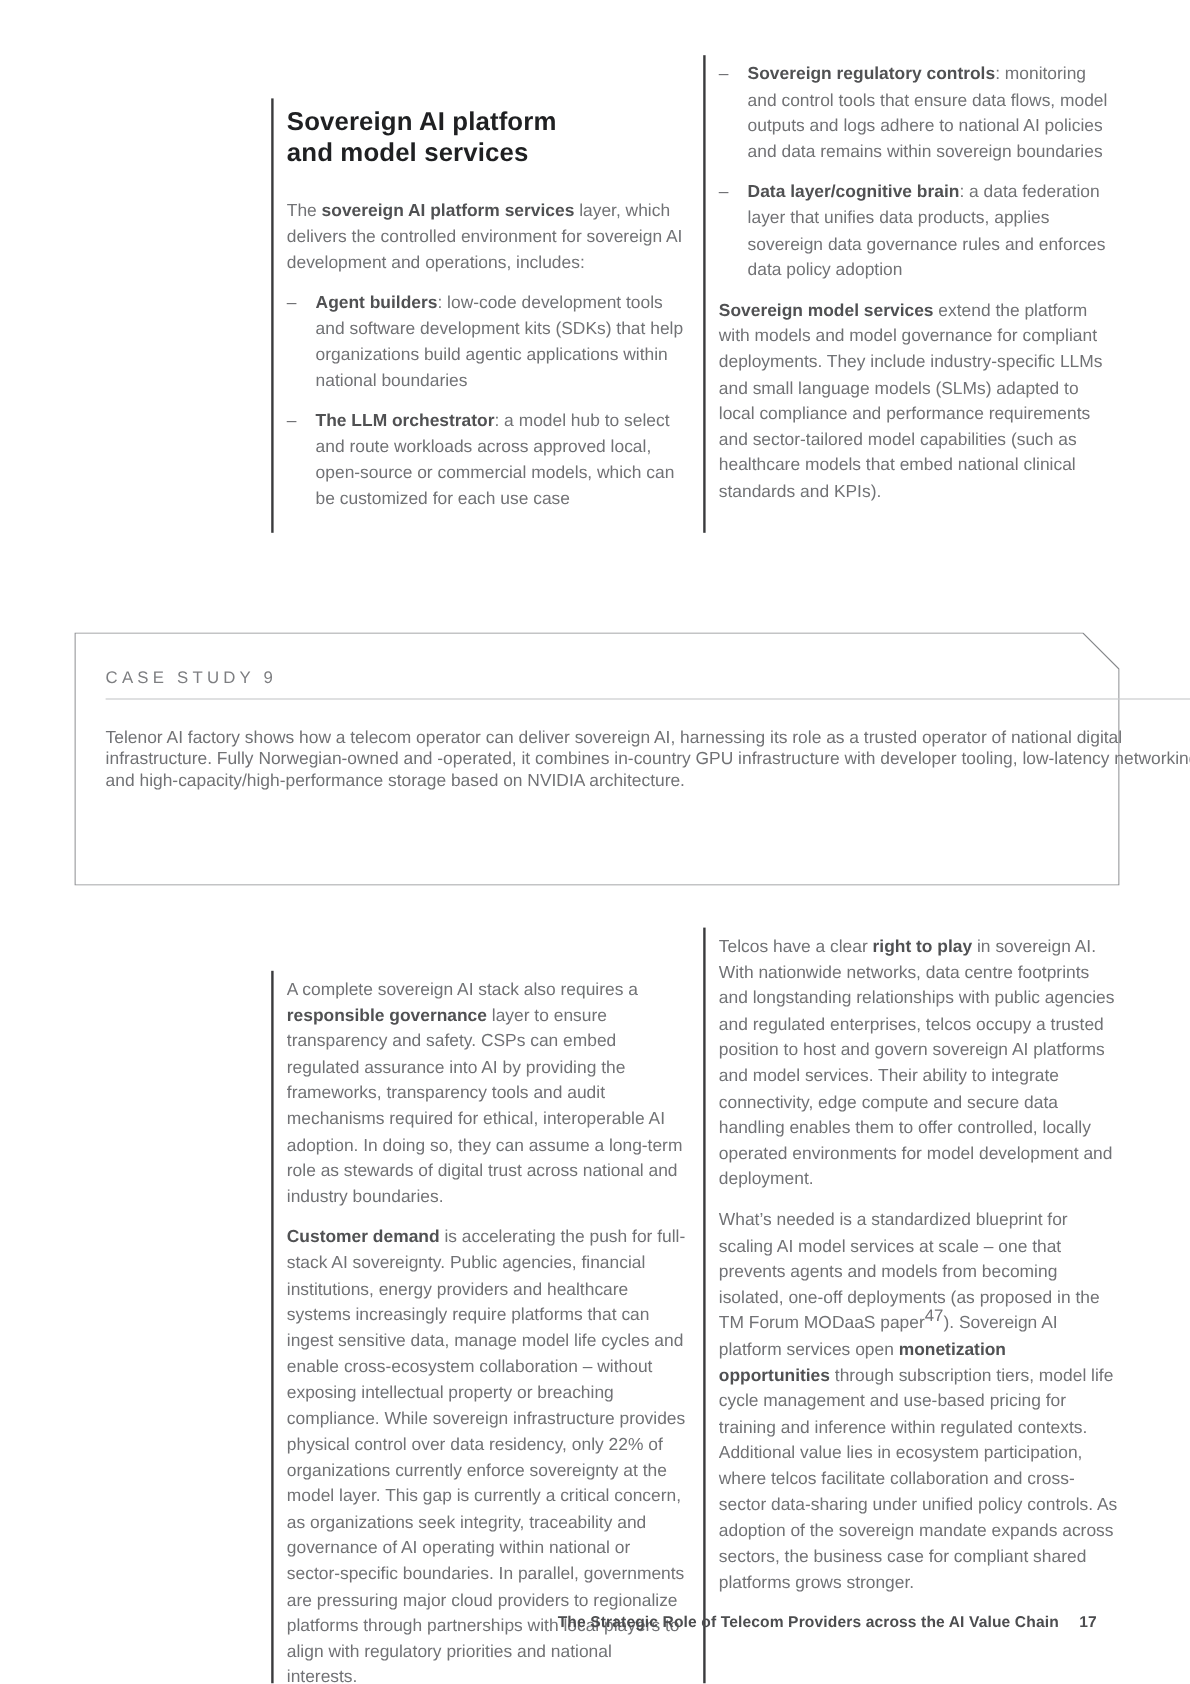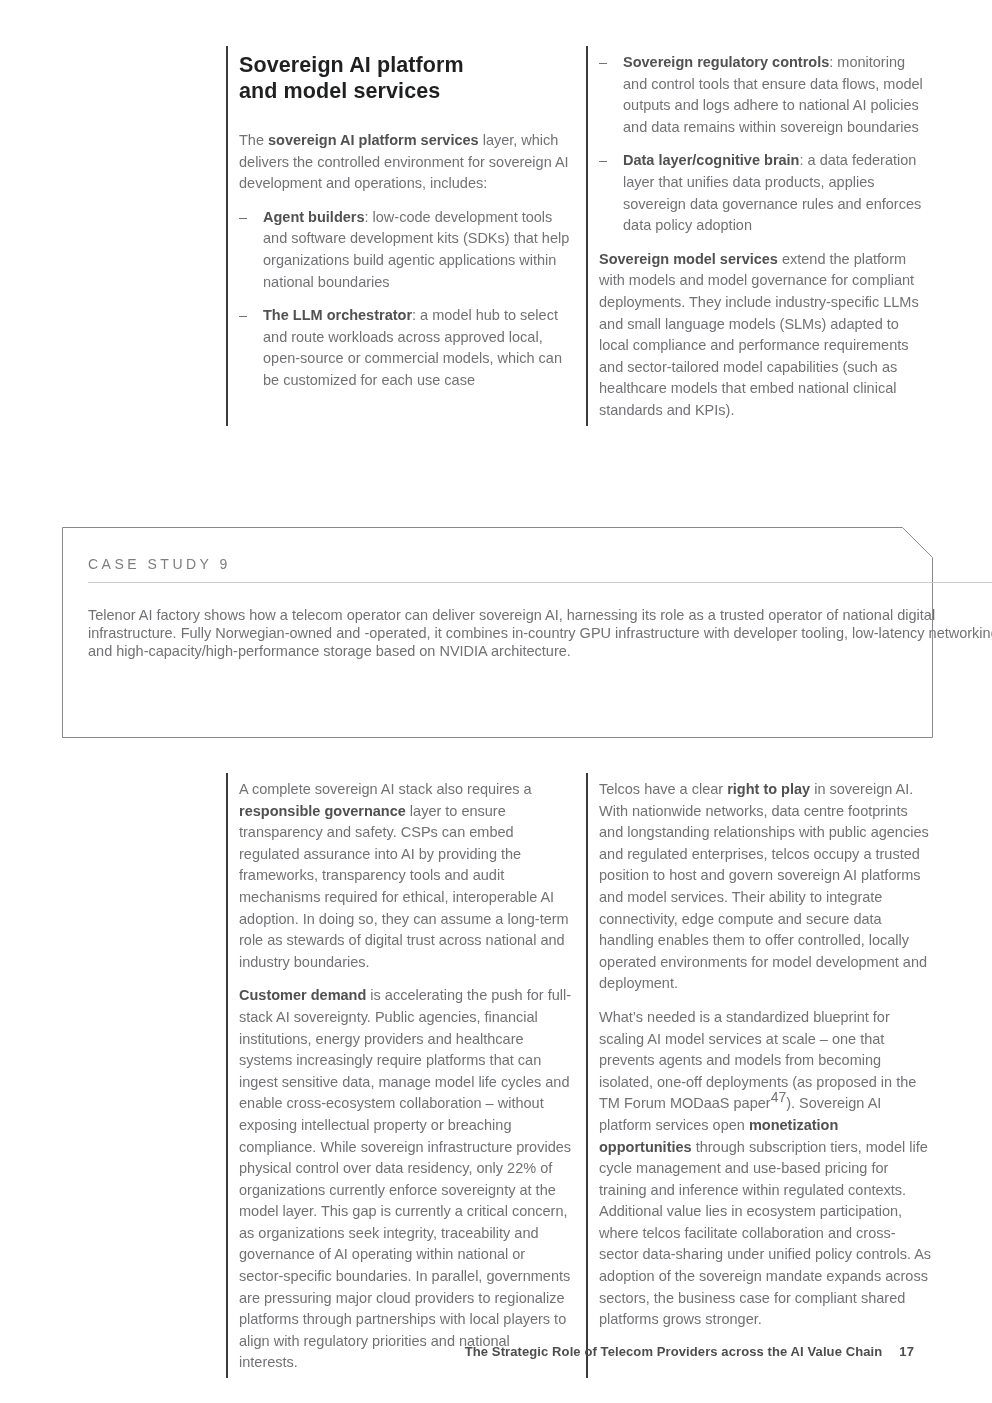--- a/index.html
+++ b/index.html
@@ -14,21 +14,21 @@
 
   
   .cols { position: absolute; left: 226px; width: 708px; display: flex; align-items: stretch; }
   .cols.top { top: 46px; }
   .cols.bottom { top: 773px; }
   .col {
     box-sizing: border-box;
     border-left: 2px solid var(--rule, #3a3b3d);
     padding: 6px 14px 4px 11px;
   }
-  .col.left  { width: 360px; }
+  .col.left  { width: 360px; margin-top: 36px; }
   .col.right { width: 348px; padding-right: 2px; }
 
   .section-heading {
     font-size: 21.5px;
     line-height: 26px;
     font-weight: bold;
     color: var(--heading, #1f2022);
     letter-spacing: 0.1px;
     white-space: pre-line;
     margin: 0 0 26px 0;

